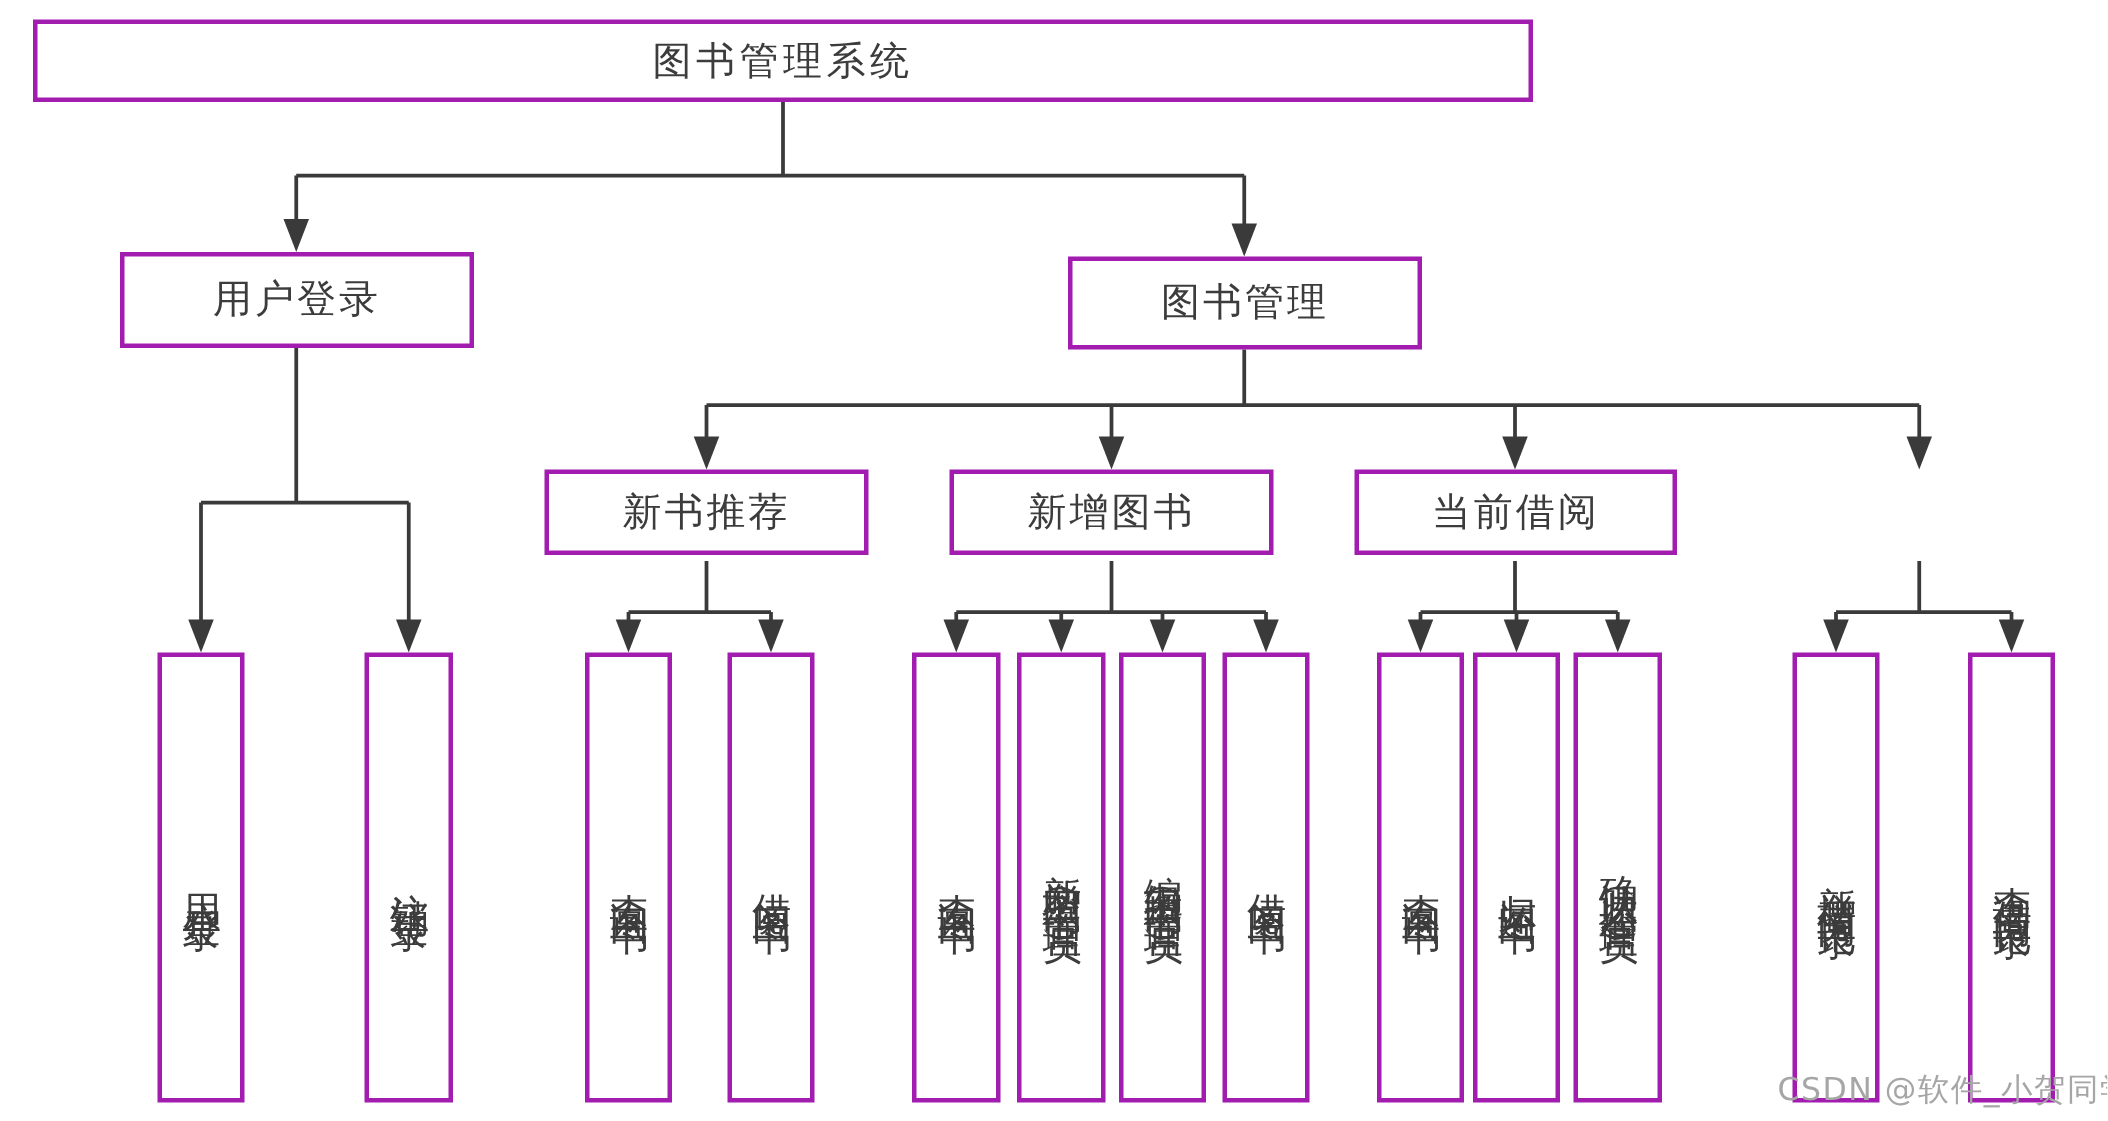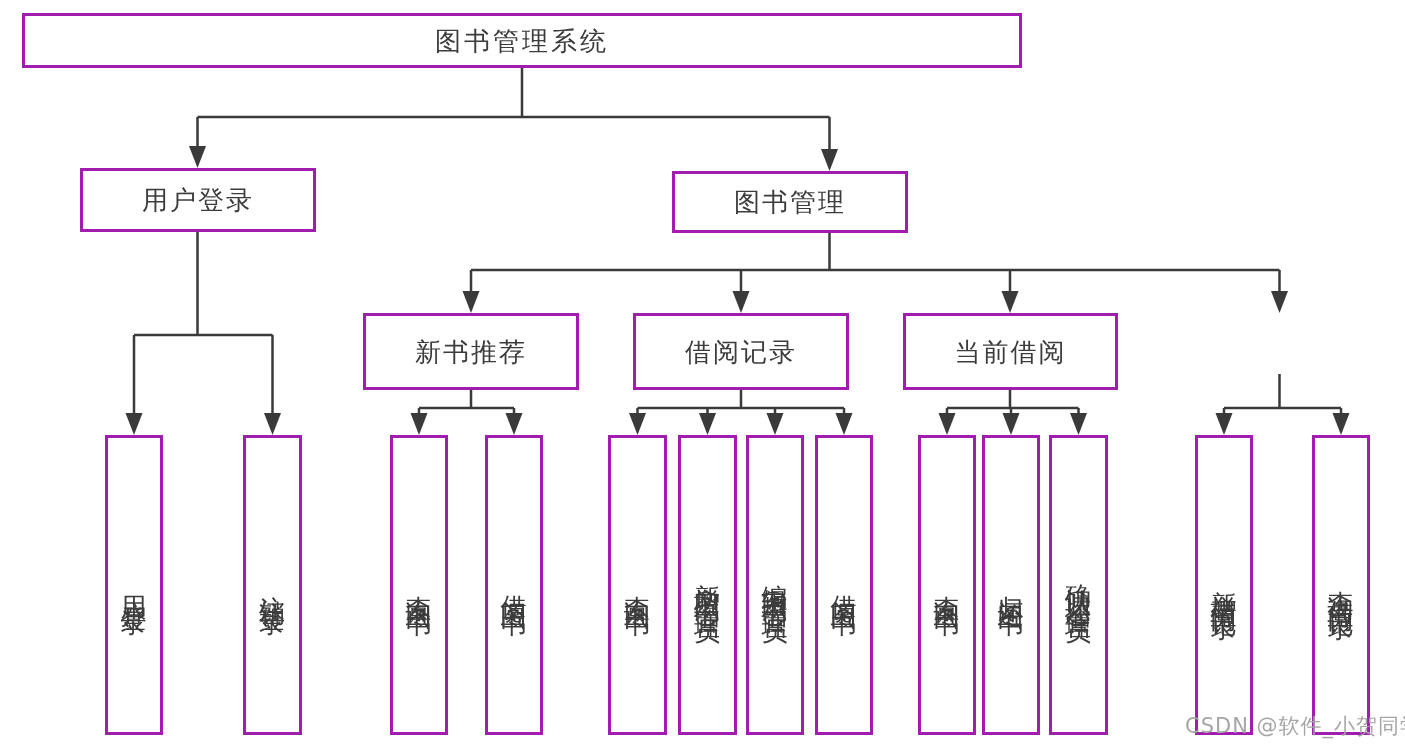--- a/index.html
+++ b/index.html
@@ -30,23 +30,23 @@
     font-size: 26px;
     letter-spacing: 2px;
     white-space: nowrap;
     line-height: 1;
   }
   .root-box   { left: 22px;  top: 13px;  width: 1000px; height: 55px; }
   .root-box .hlabel { letter-spacing: 3px; }
 
   .lv2 { height: 64px; width: 236px; }
   .box-login { left: 80px;  top: 168px; }
-  .box-mgmt  { left: 672px; top: 171px; height: 62px; }
+  .box-mgmt  { left: 712px; top: 171px; height: 62px; }
 
-  .lv3 { top: 313px; height: 77px; width: 216px; }
+  .lv3 { top: 313px; height: 57px; width: 216px; }
   .box-newbook { left: 363px; }
   .box-borrow  { left: 633px; }
   .box-current { left: 903px;  width: 215px; }
   .box-records { left: 1172px; width: 215px; }
 
   .leaf {
     top: 435px;
     height: 300px;
     width: 58px;
   }
@@ -129,21 +129,21 @@
     <span class="hlabel">用户登录</span>
   </div>
   <div class="box lv2 box-mgmt">
     <span class="hlabel">图书管理</span>
   </div>
 
   <div class="box lv3 box-newbook">
     <span class="hlabel">新书推荐</span>
   </div>
   <div class="box lv3 box-borrow">
-    <span class="hlabel">借阅记录</span>
+    <span class="hlabel">新增图书</span>
   </div>
   <div class="box lv3 box-current">
     <span class="hlabel">当前借阅</span>
   </div>
 
   <div class="box leaf" style="left:105px">
     <span class="vlabel">用户登录</span>
   </div>
   <div class="box leaf" style="left:243px;width:59px">
     <span class="vlabel">注销登录</span>

